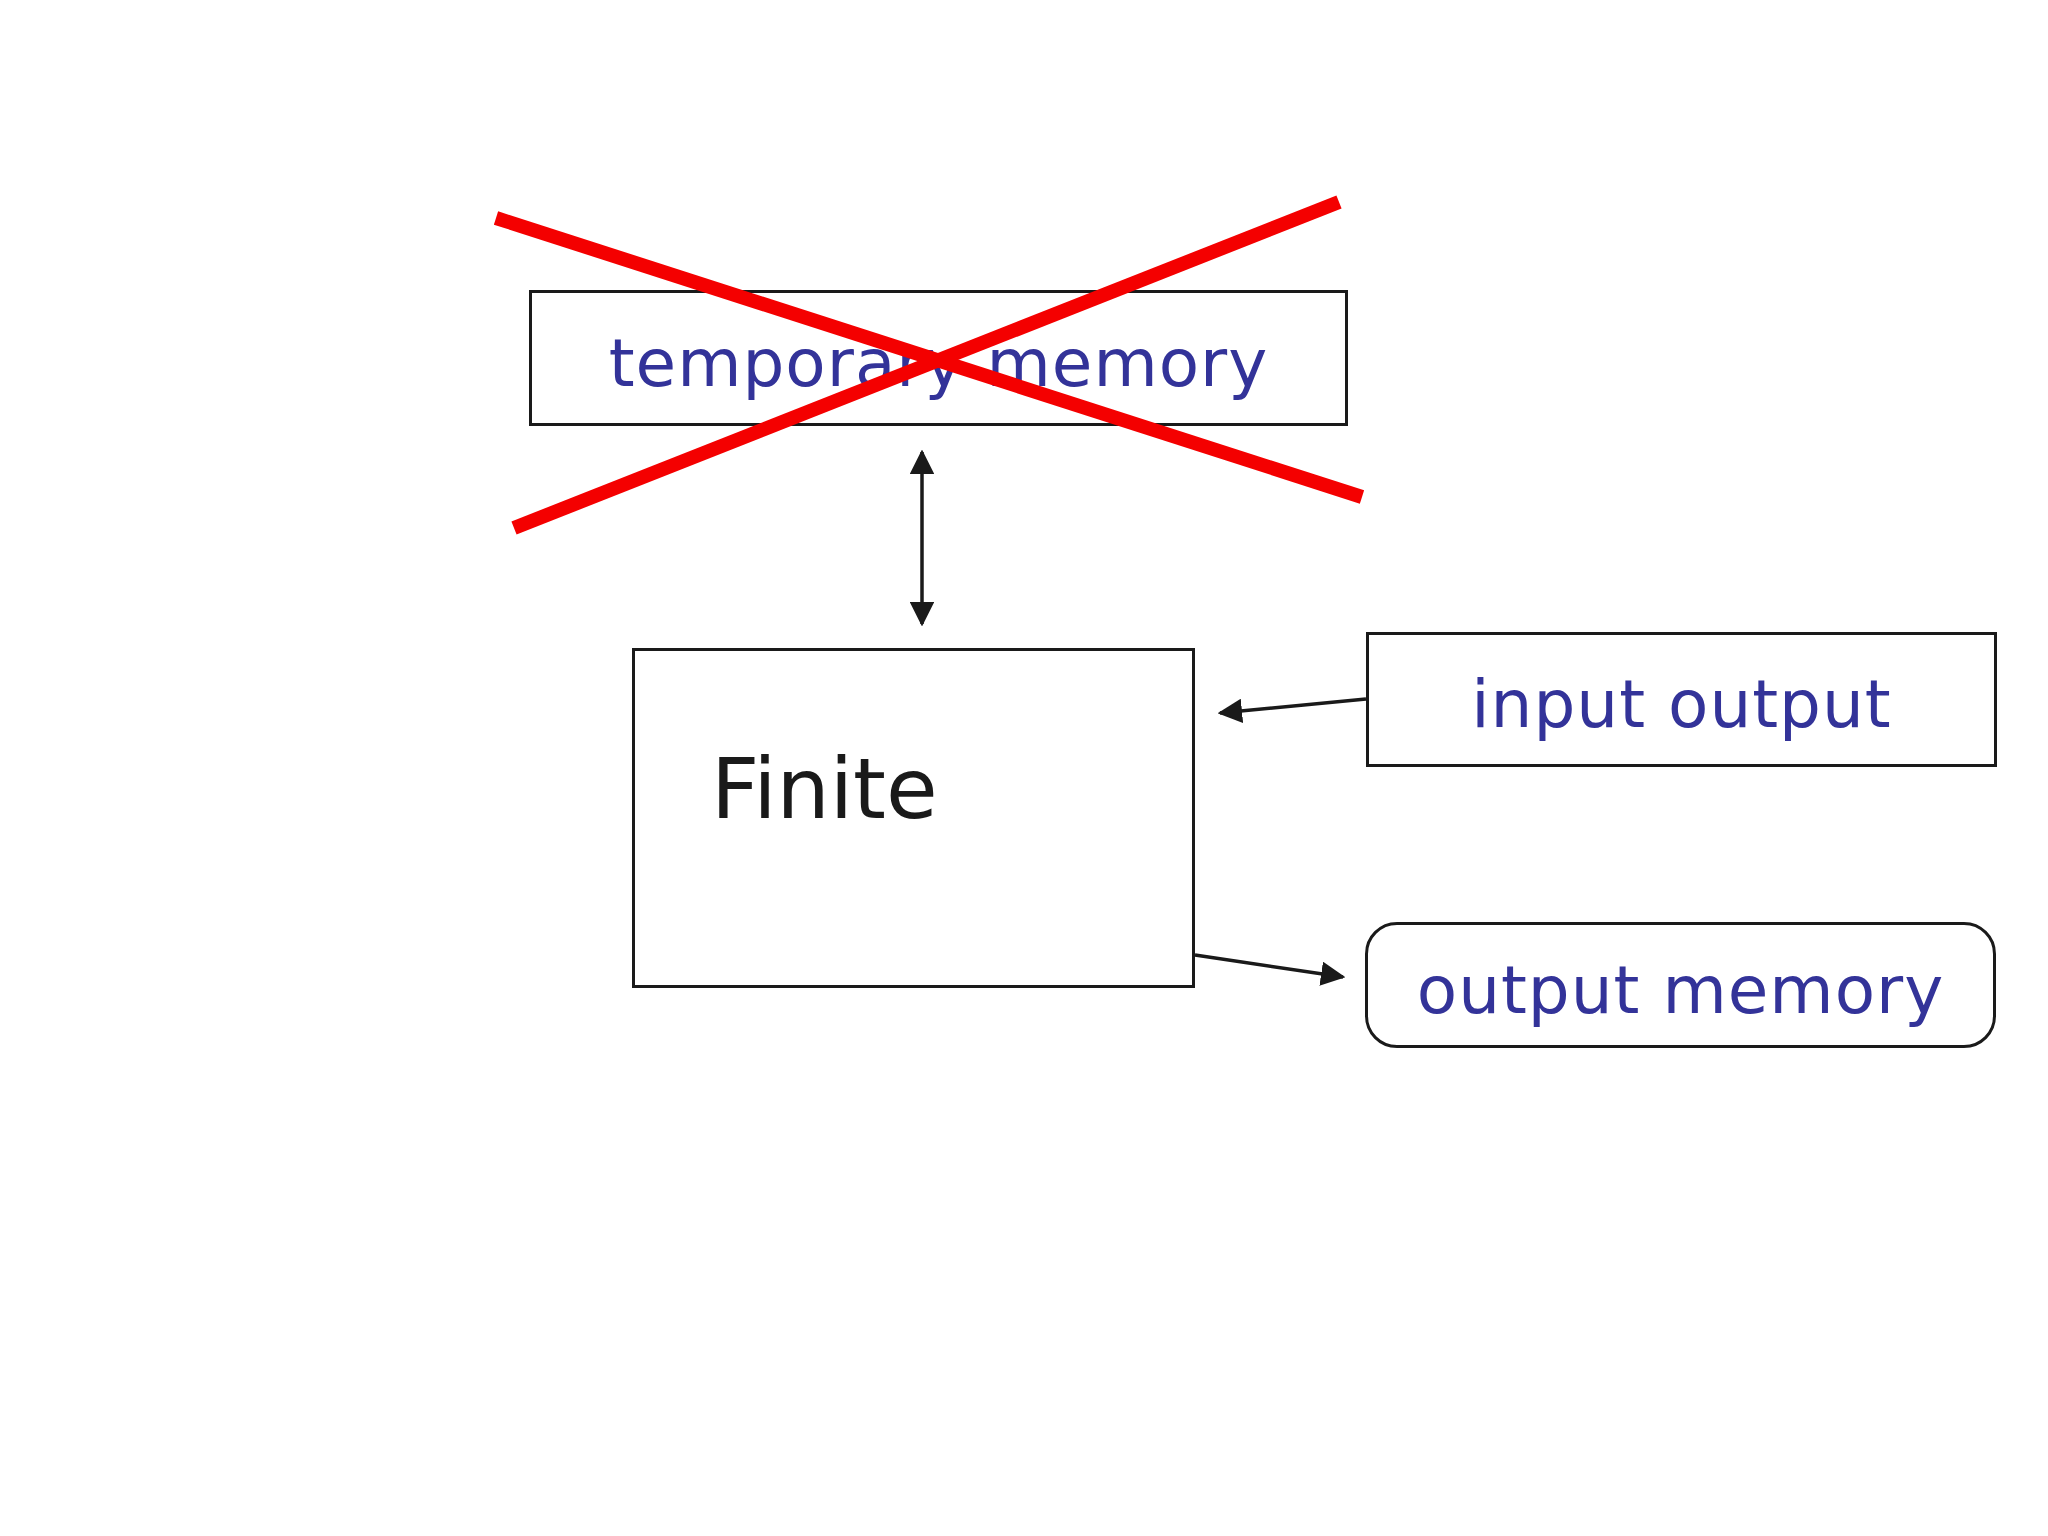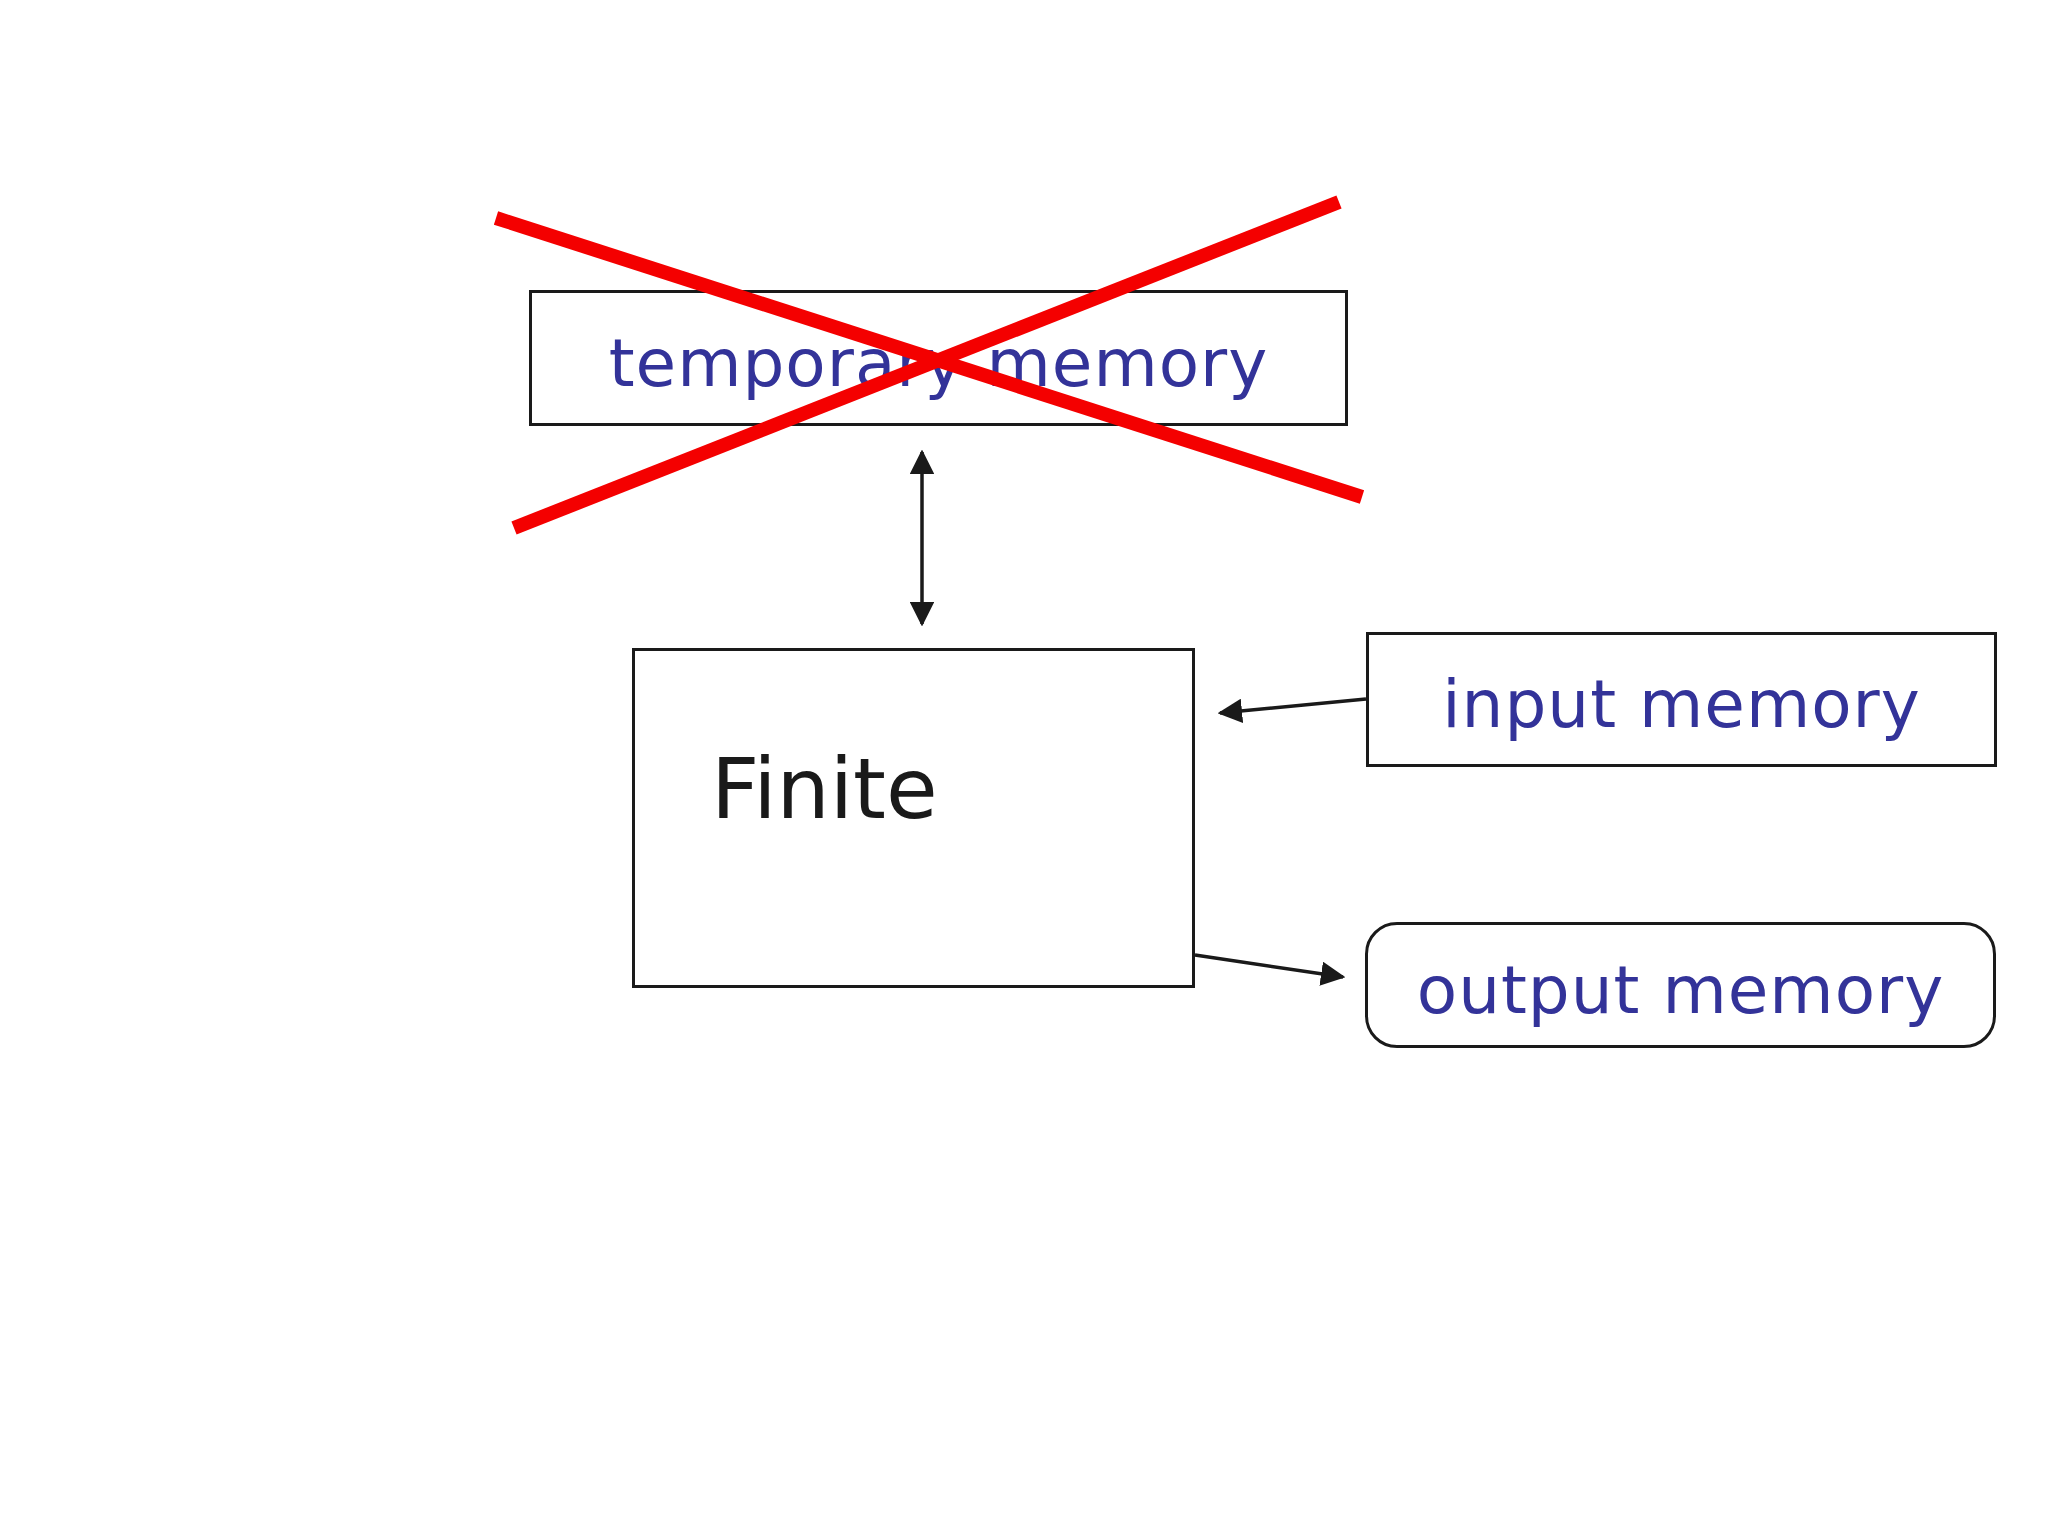--- a/index.html
+++ b/index.html
@@ -61,21 +61,21 @@
     <span class="label">temporary memory</span>
   </div>
 
   <div class="box" id="fa-box">
     <div class="fa-text">
       <div>Finite</div>
     </div>
   </div>
 
   <div class="box" id="input-box">
-    <span class="label">input memory</span>
+    <span class="label">input output</span>
   </div>
 
   <div class="box" id="output-box">
     <span class="label">output memory</span>
   </div>
 
   <svg class="overlay" viewBox="0 0 2048 1536">
     <defs>
       <marker id="ah" viewBox="0 0 10 10" refX="9" refY="5" markerWidth="7" markerHeight="7" orient="auto-start-reverse">
         <path d="M0,0 L10,5 L0,10 z" class="arrow-head"></path>

